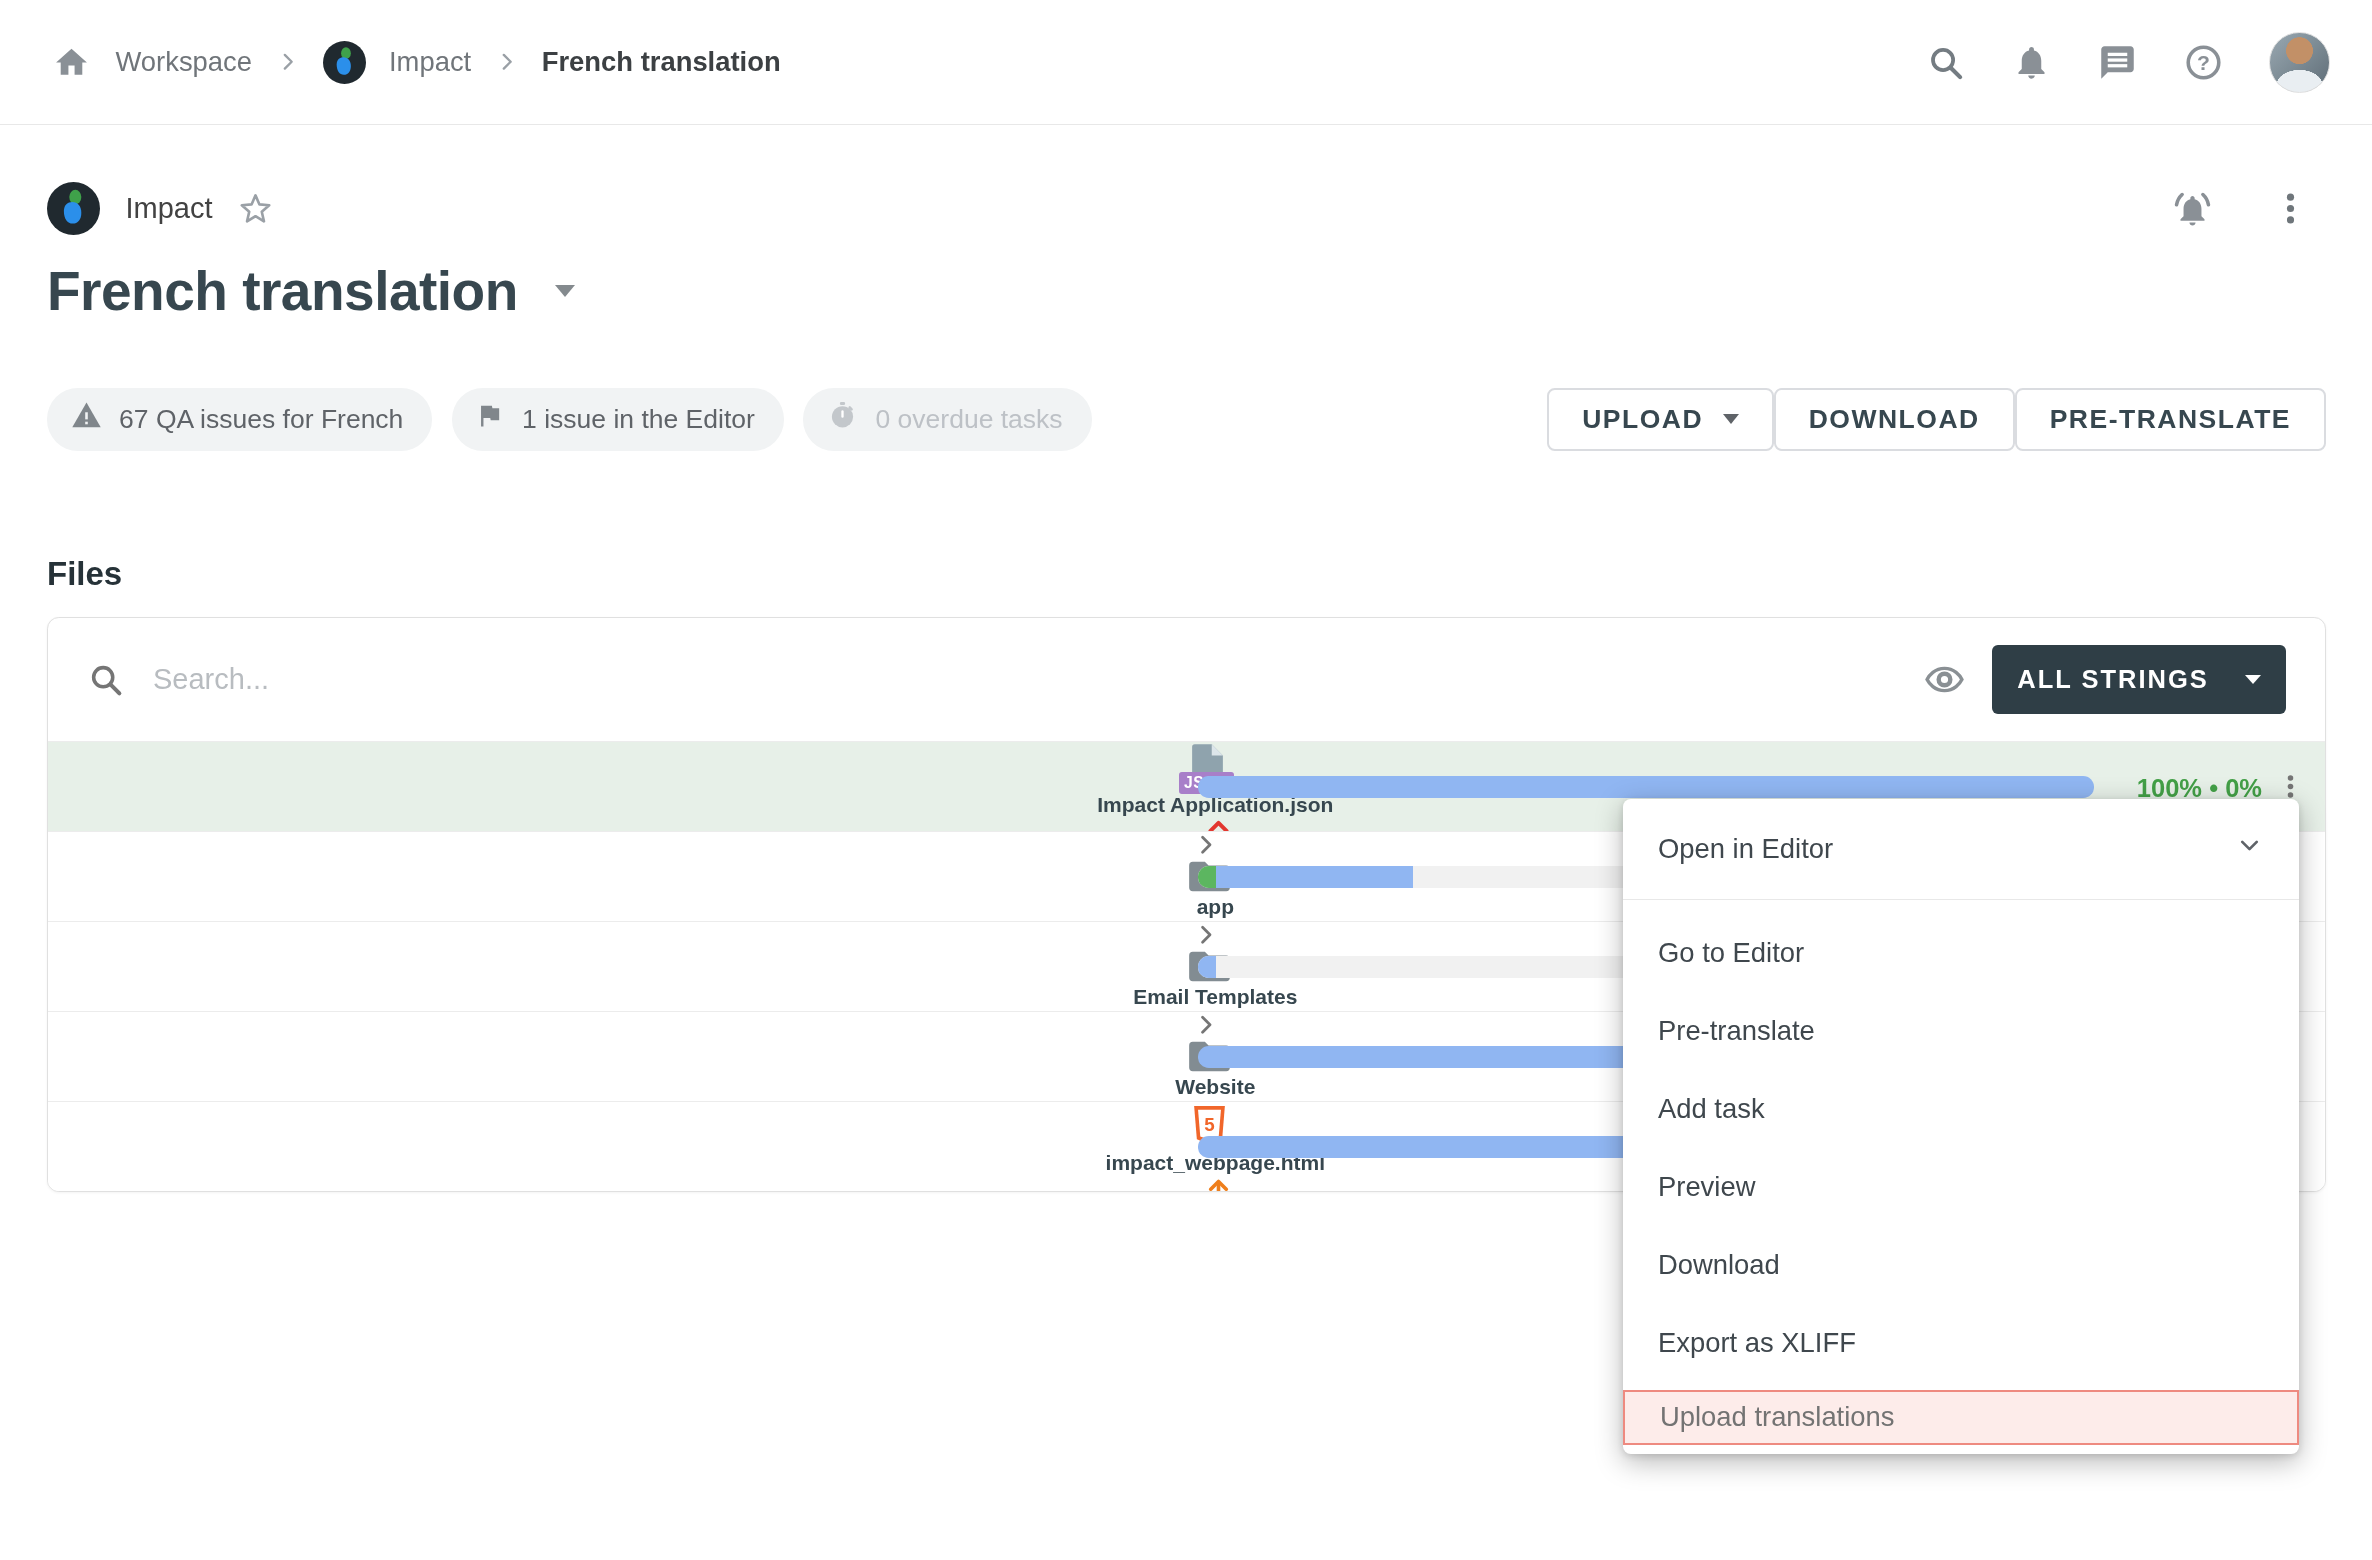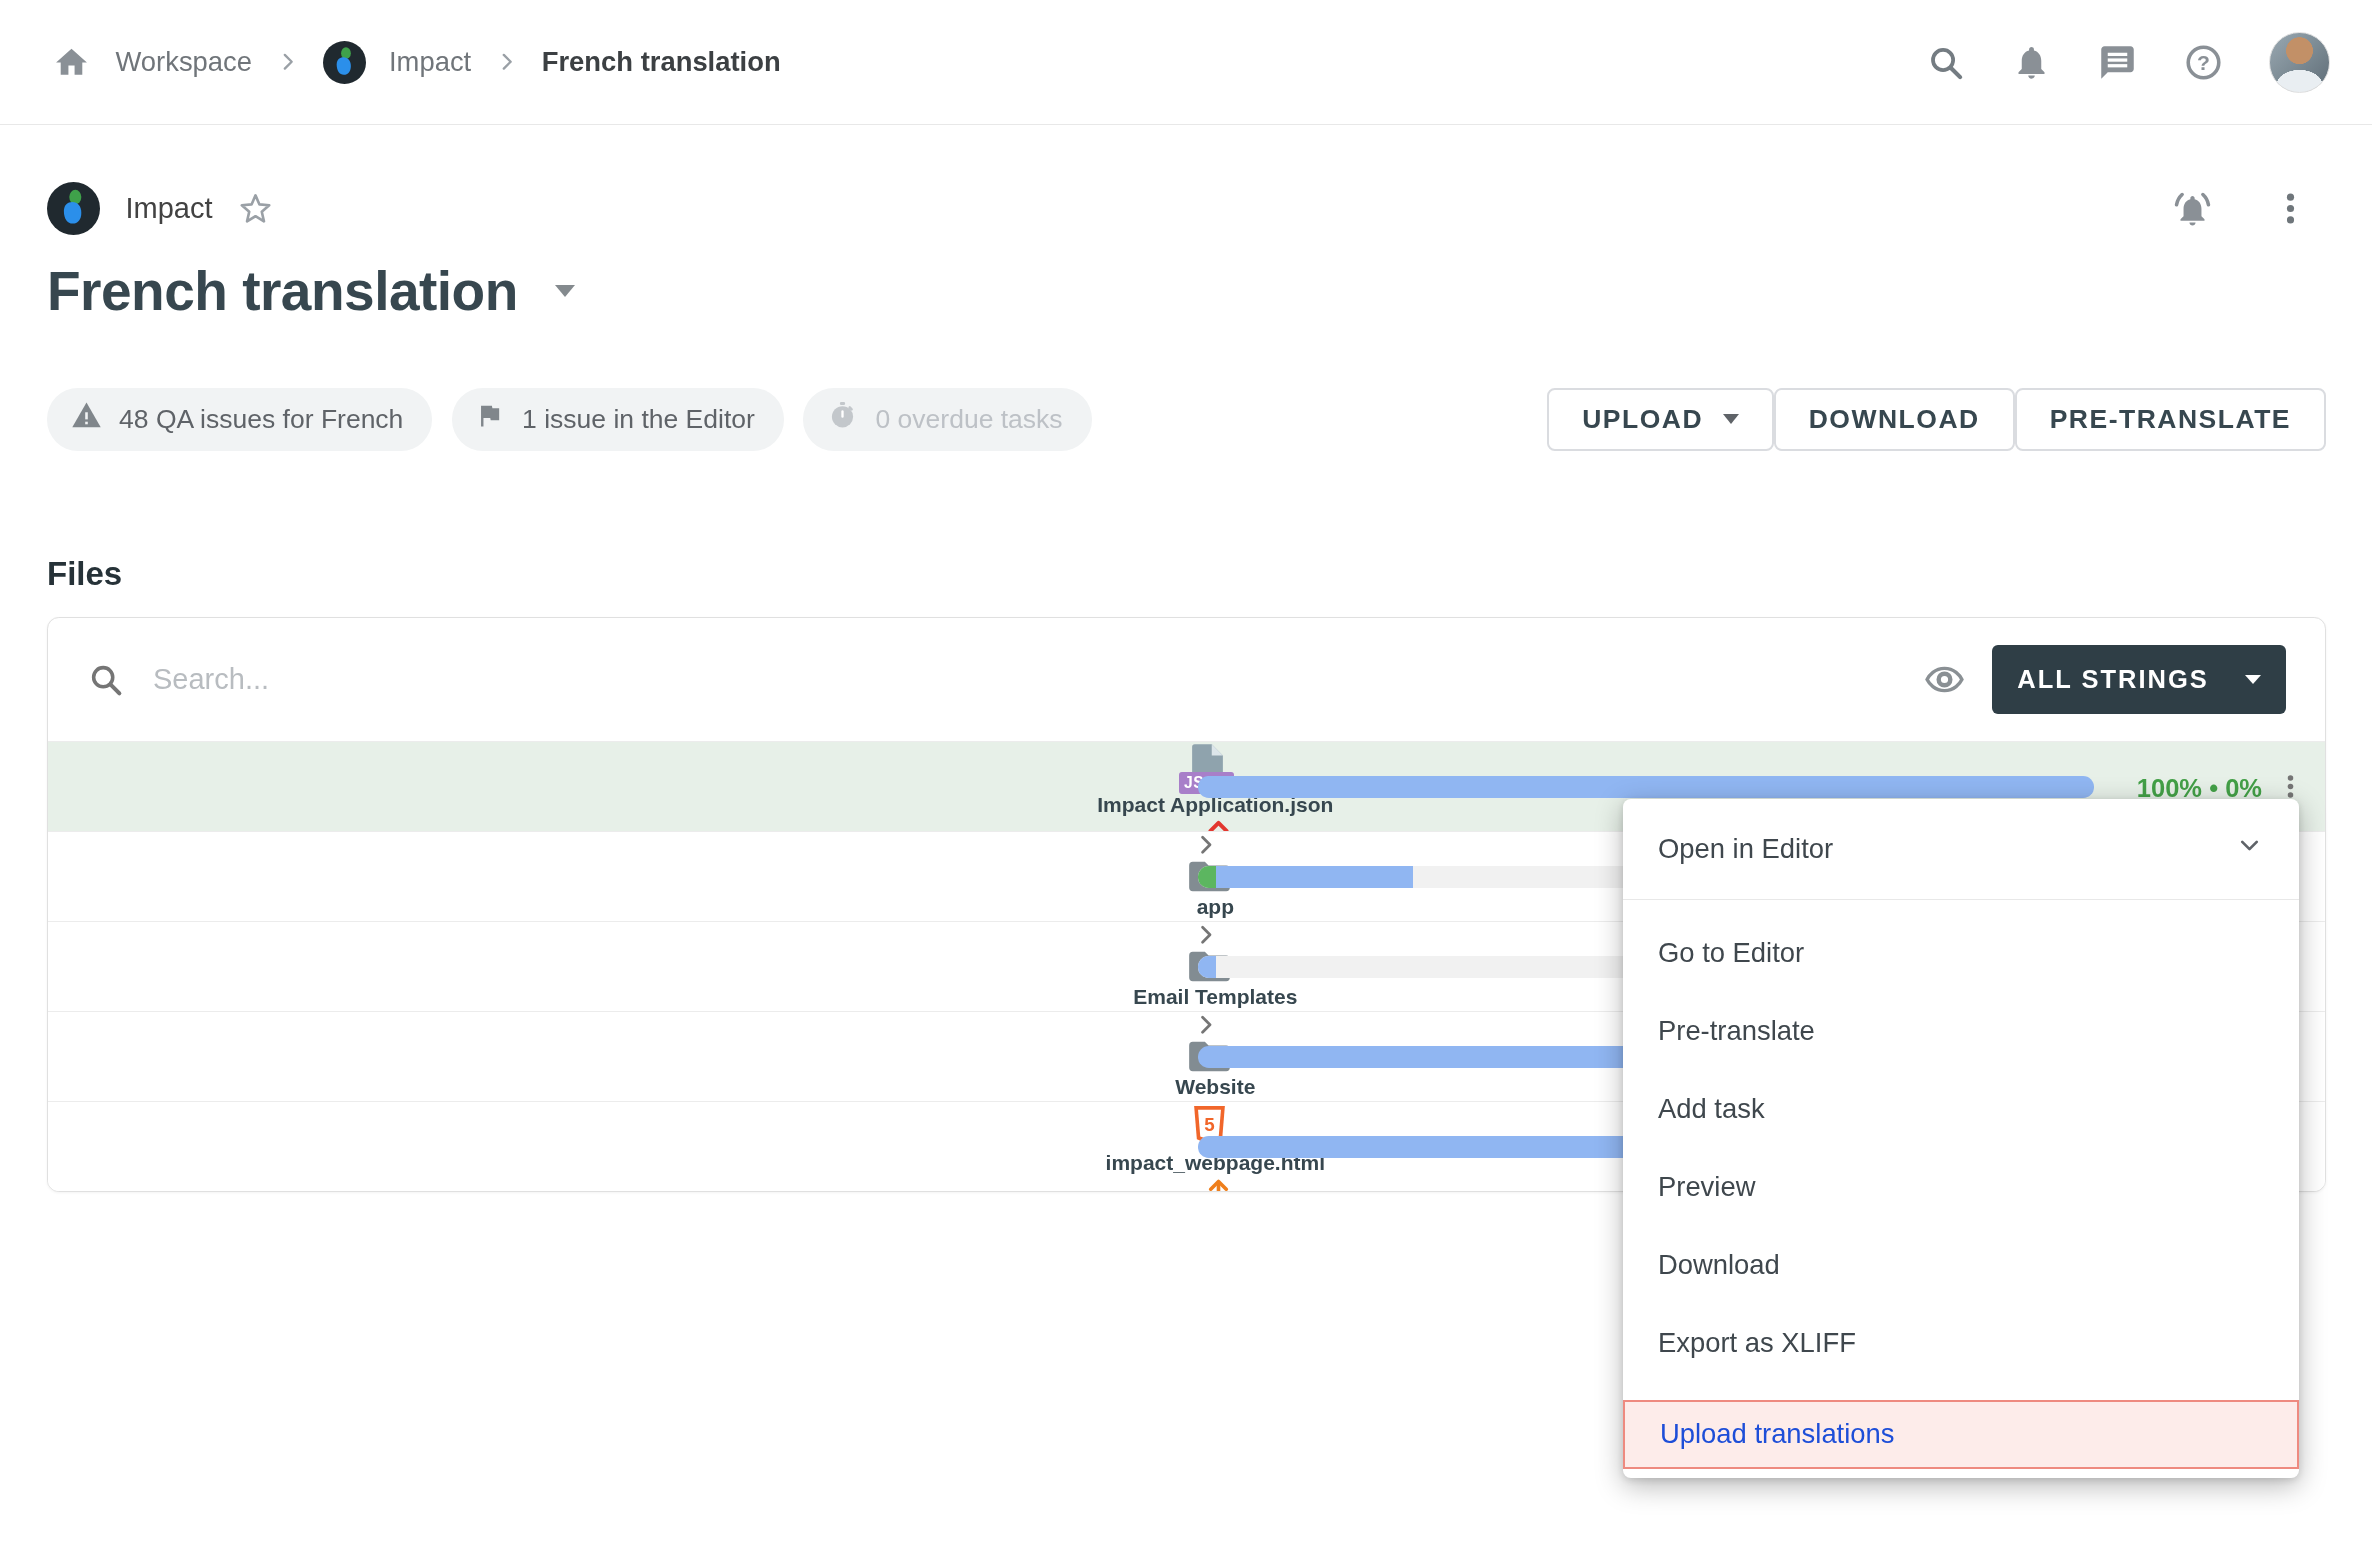--- a/index.html
+++ b/index.html
@@ -90,22 +90,22 @@
                 font-size:15.7px; font-weight:700; padding:2px 4.9px; border-radius:2.9px; letter-spacing:0.5px; }
 
   
   .menu { position:absolute; left:1623px; top:799px; width:676px; background:#fff; border-radius:7.8px;
           box-shadow:0 7.8px 27.4px rgba(0,0,0,.28), 0 2px 7.8px rgba(0,0,0,.12); z-index:20; padding-bottom:9.8px; }
   .menu-header { height:101px; display:flex; align-items:center; justify-content:space-between;
                  padding:0 35px; font-size:27.4px; color:#3f474d; border-bottom:1px solid #e8e8e8; cursor:pointer; }
   .menu-list { padding-top:13.7px; }
   .menu-item { height:78px; display:flex; align-items:center; padding:0 35px; font-size:27.4px;
                color:#3f474d; cursor:pointer; }
-  .menu-item.highlight { height:69px; margin-top:18px; background:#fdecea; border:2.9px solid #ee8a80;
-                         color:#1d4ed8; }
+  .menu-item.highlight { height:55px; margin-top:8px; background:#fdecea; border:2.9px solid #ee8a80;
+                         color:#737373; }
 </style>
 </head>
 <body>
 
 <div class="page">
 
   <header class="topbar">
     <div class="crumbs">
       <span class="tb-icon">
         <svg width="37" height="37" viewBox="0 0 24 24">
@@ -207,21 +207,21 @@
     <div class="status-row">
       <div class="chips">
         <div class="chip">
           <span>
             <svg width="31" height="31" viewBox="0 0 24 24">
                 <path d="M1 21h22L12 2 1 21z" fill="#80868b"></path>
                 <rect x="11" y="9.5" width="2" height="5.5" fill="#f1f3f4"></rect>
                 <rect x="11" y="16.8" width="2" height="2" fill="#f1f3f4"></rect>
               </svg>
           </span>
-          <span>48 QA issues for French</span>
+          <span>67 QA issues for French</span>
         </div>
         <div class="chip">
           <span>
             <svg width="29" height="29" viewBox="0 0 24 24">
                 <path d="M14.4 6 14 4H5v17h2v-7h5.6l.4 2h7V6z" fill="#80868b"></path>
               </svg>
           </span>
           <span>1 issue in the Editor</span>
         </div>
         <div class="chip disabled">

